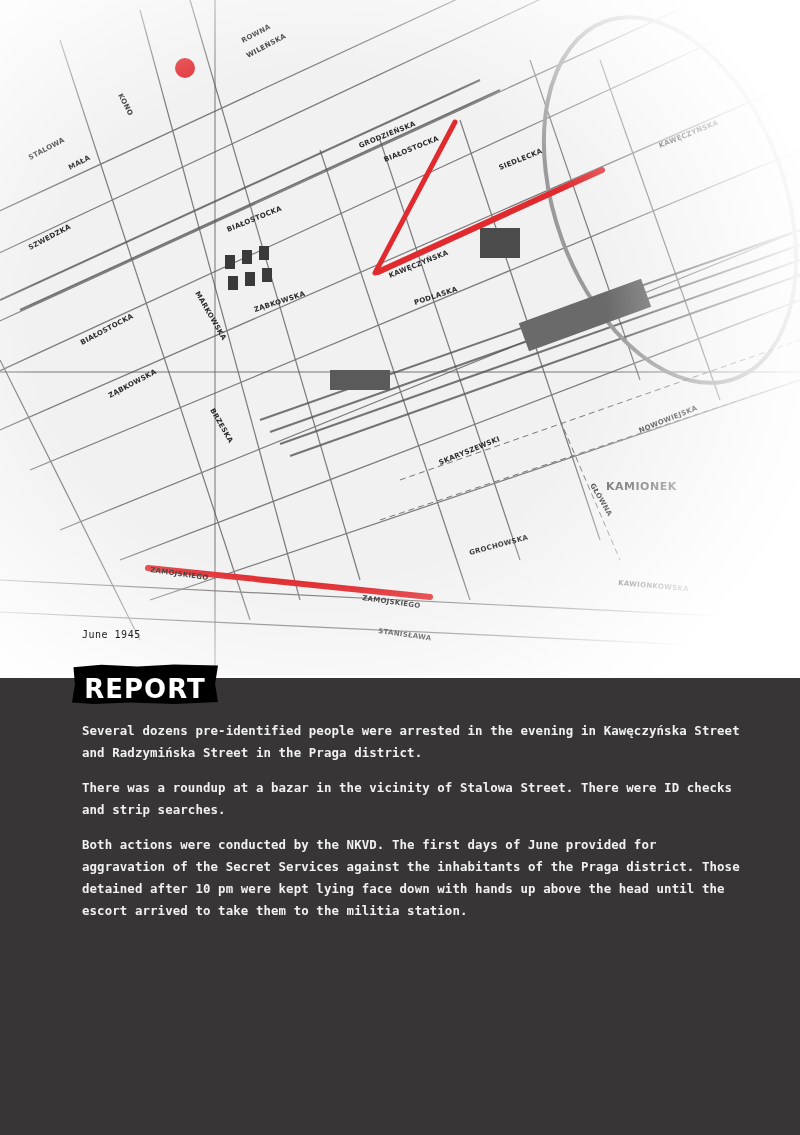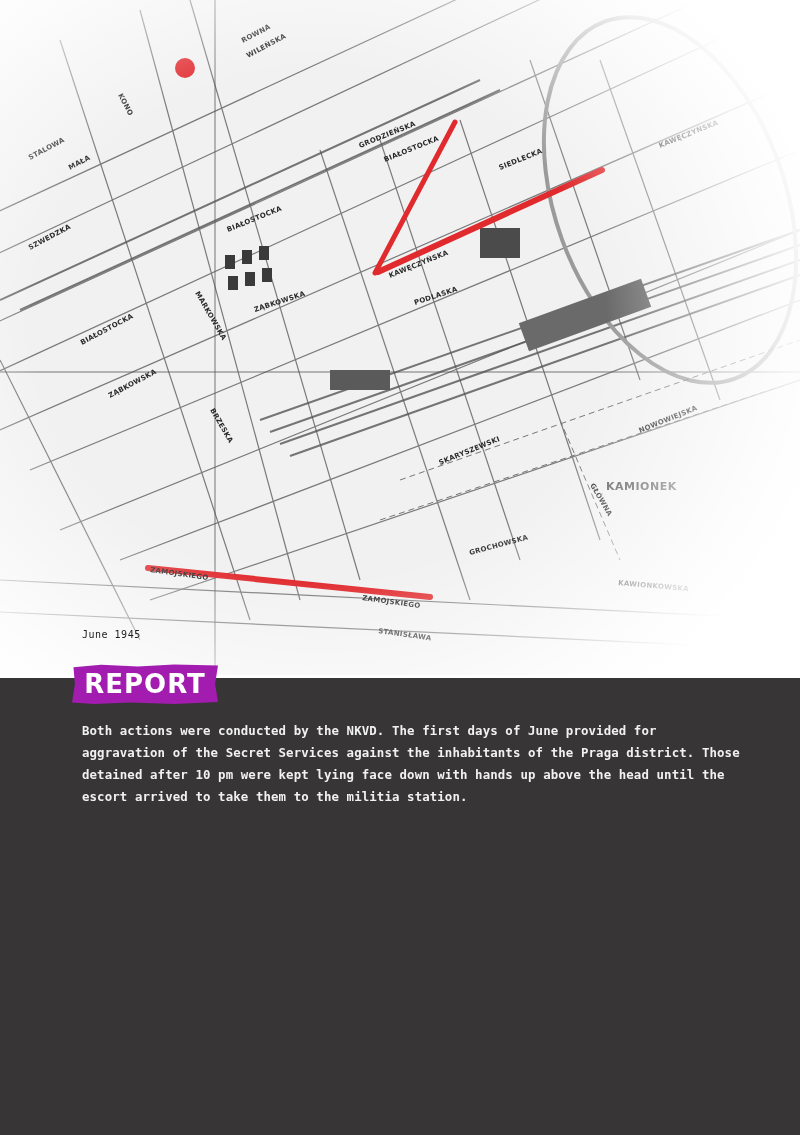--- a/index.html
+++ b/index.html
@@ -30,23 +30,23 @@
   .date {
     position: absolute; left: 82px; top: 629px;
     font-size: 10px; color: #1c1c1c; letter-spacing: 0.5px;
   }
   .panel {
     position: absolute; left: 0; top: 678px; width: 800px; height: 457px;
     background: #373536;
   }
   .badge {
     position: absolute; left: 72px; top: 664px; width: 146px; height: 40px;
-    background: #a21caf;
+    background: #000000;
     clip-path: polygon(1% 8%, 20% 2%, 45% 6%, 70% 1%, 100% 4%, 98% 50%, 100% 95%, 70% 100%, 40% 96%, 15% 100%, 0% 96%, 2% 50%);
-    display: flex; align-items: center; justify-content: center;
+    display: flex; align-items: flex-end; justify-content: center;
   }
   .badge span {
     font-family: "DejaVu Sans", sans-serif; font-weight: bold;
     font-size: 26px; color: #ffffff; letter-spacing: 1px;
     transform: scaleY(1.05);
   }
   .body-text {
     position: absolute; left: 82px; top: 720px; width: 660px;
     color: #f1f1f1; font-size: 12.4px; line-height: 22px;
     font-weight: bold; letter-spacing: 0.1px;
@@ -157,14 +157,16 @@
 
 <div class="date">June 1945</div>
 
 <div class="panel"></div>
 
 <div class="badge">
   <span>REPORT</span>
 </div>
 
 <div class="body-text">
+  <p>Several dozens pre-identified people were arrested in the evening in Kawęczyńska Street and Radzymińska Street in the Praga district.</p>
+  <p>There was a roundup at a bazar in the vicinity of Stalowa Street. There were ID checks and strip searches.</p>
   <p>Both actions were conducted by the NKVD. The first days of June provided for aggravation of the Secret Services against the inhabitants of the Praga district. Those detained after 10 pm were kept lying face down with hands up above the head until the escort arrived to take them to the militia station.</p>
 </div>
 
 </body></html>

